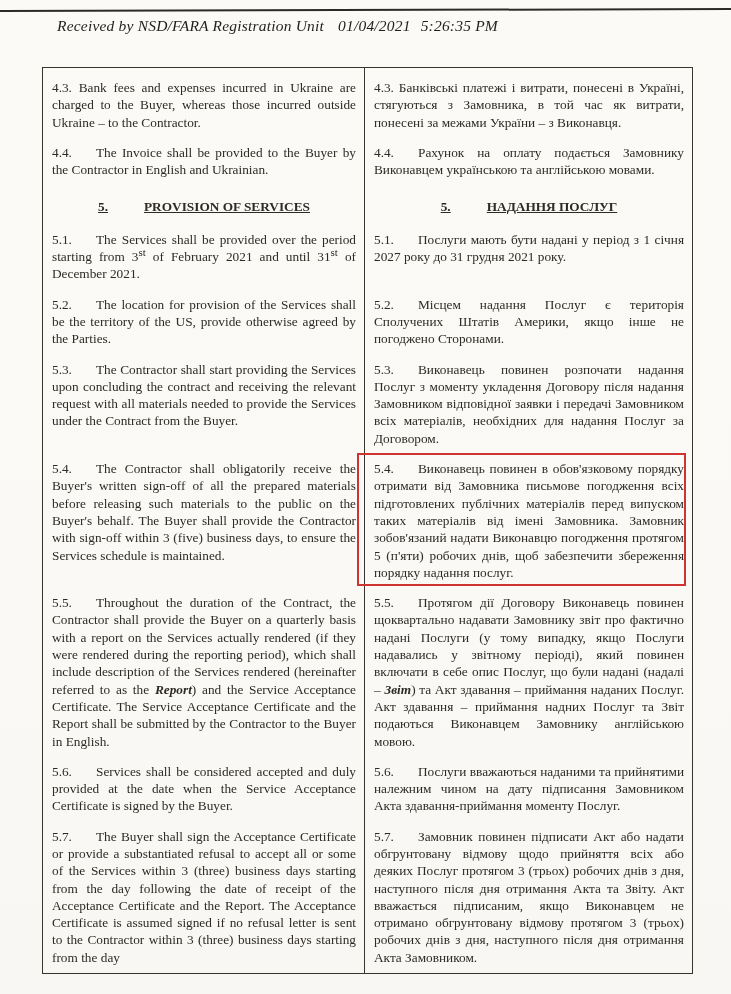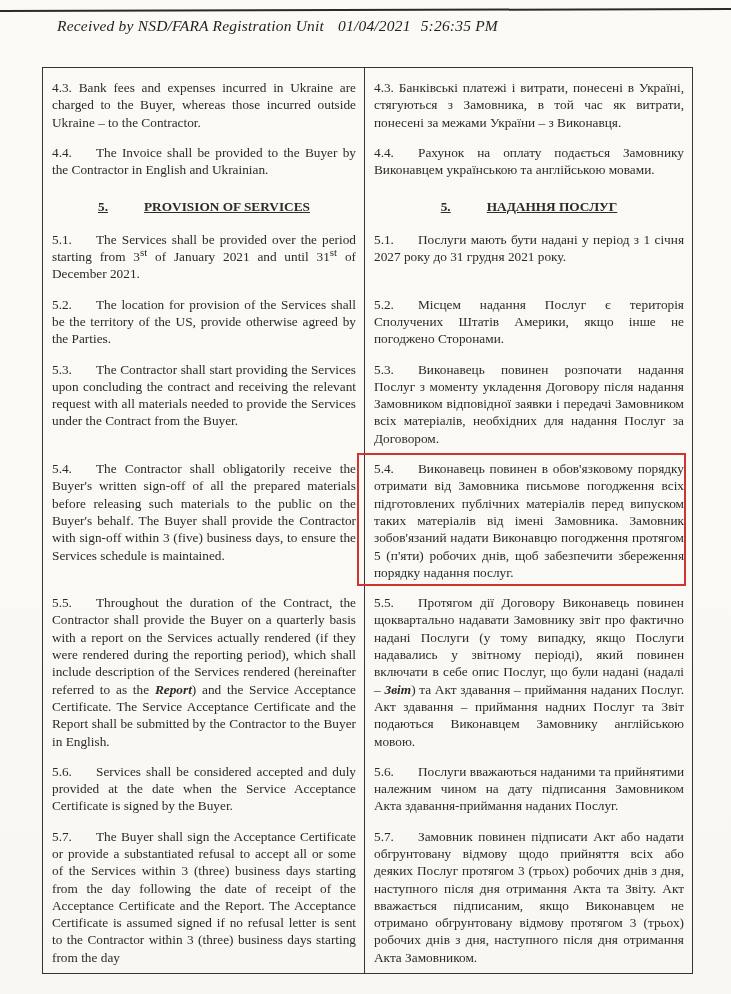--- a/index.html
+++ b/index.html
@@ -106,21 +106,21 @@
       </div>
       <div class="tcell ua">
         <div class="para-wrap">
           <div class="para"><span>5.</span><span class="gap"></span><span class="gap-wrap">НАДАННЯ ПОСЛУГ</span></div>
         </div>
       </div>
     </div>
     <div class="trow">
       <div class="tcell en">
         <div class="para-wrap">
-          <div class="para"><span class="num">5.1.</span><span>The Services shall be provided over the period starting from 3</span><sup>st</sup><span> of January 2021 and until 31</span><sup>st</sup><span> of December 2021.</span></div>
+          <div class="para"><span class="num">5.1.</span><span>The Services shall be provided over the period starting from 3</span><sup>st</sup><span> of February 2021 and until 31</span><sup>st</sup><span> of December 2021.</span></div>
         </div>
       </div>
       <div class="tcell ua">
         <div class="para-wrap">
           <div class="para"><span class="num">5.1.</span><span>Послуги мають бути надані у період з 1 січня 2027 року до 31 грудня 2021 року.</span></div>
         </div>
       </div>
     </div>
     <div class="trow">
       <div class="tcell en">
@@ -172,21 +172,21 @@
       </div>
     </div>
     <div class="trow">
       <div class="tcell en">
         <div class="para-wrap">
           <div class="para"><span class="num">5.6.</span><span>Services shall be considered accepted and duly provided at the date when the Service Acceptance Certificate is signed by the Buyer.</span></div>
         </div>
       </div>
       <div class="tcell ua">
         <div class="para-wrap">
-          <div class="para"><span class="num">5.6.</span><span>Послуги вважаються наданими та прийнятими належним чином на дату підписання Замовником Акта здавання-приймання наданих Послуг.</span></div>
+          <div class="para"><span class="num">5.6.</span><span>Послуги вважаються наданими та прийнятими належним чином на дату підписання Замовником Акта здавання-приймання моменту Послуг.</span></div>
         </div>
       </div>
     </div>
     <div class="trow">
       <div class="tcell en">
         <div class="para-wrap">
           <div class="para"><span class="num">5.7.</span><span>The Buyer shall sign the Acceptance Certificate or provide a substantiated refusal to accept all or some of the Services within 3 (three) business days starting from the day following the date of receipt of the Acceptance Certificate and the Report. The Acceptance Certificate is assumed signed if no refusal letter is sent to the Contractor within 3 (three) business days starting from the day</span></div>
         </div>
       </div>
       <div class="tcell ua">

